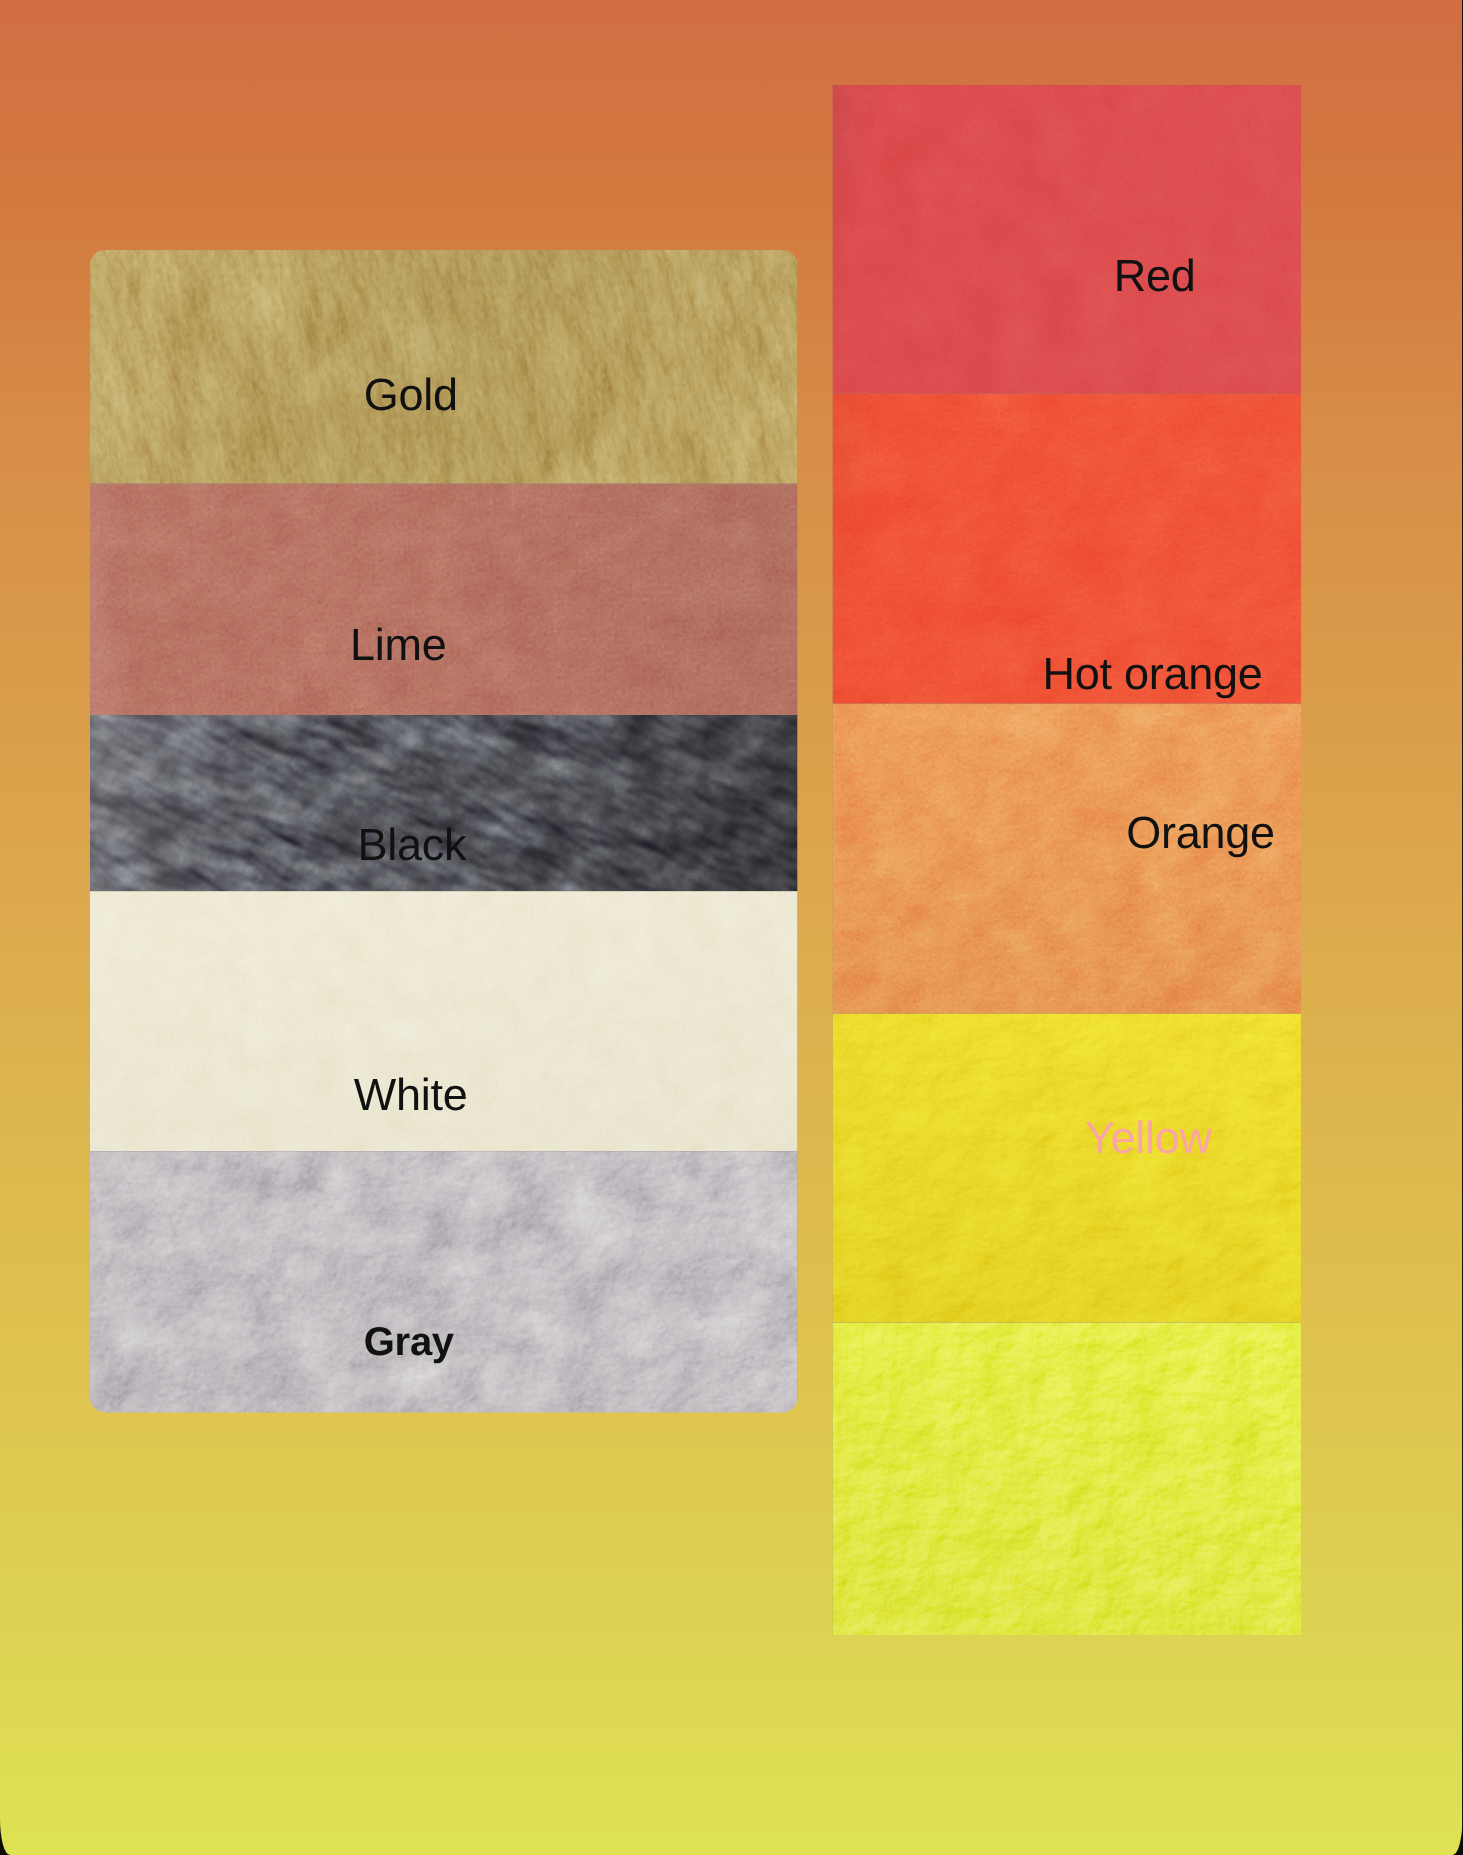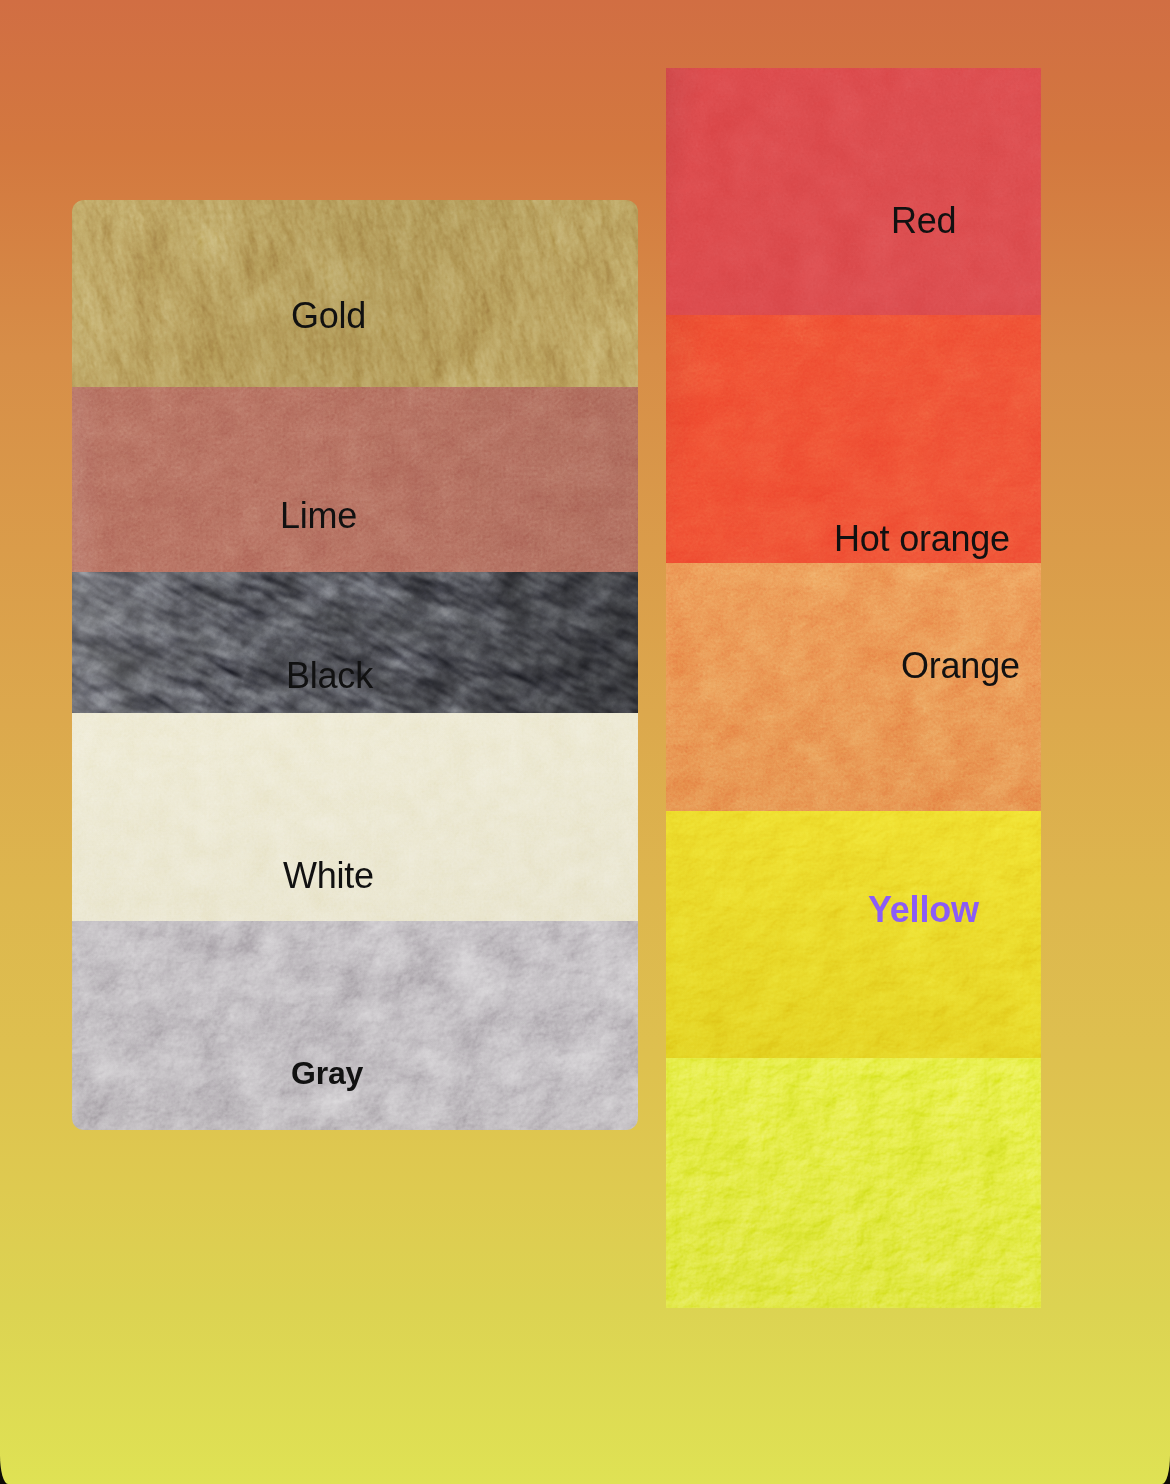--- a/index.html
+++ b/index.html
@@ -513,21 +513,21 @@
             <rect x="0" y="0" width="375" height="247" fill="#888888" filter="url(#tx25)"></rect>
           </g>
         </svg>
         <svg class="tex" width="375" height="247" style="left: 0px; top: 0px;">
           <g>
             <rect x="0" y="0" width="375" height="247" fill="#888888" filter="url(#tx26)"></rect>
           </g>
         </svg>
         <div class="shade" style="background: linear-gradient(192deg, rgba(255, 255, 255, 0.05) 0%, rgba(0, 0, 0, 0.05) 100%);"></div>
       </div>
-      <div class="swlabel" style="font-size: 36px; color: #8b5cf6; left: 202px; top: 821px; font-weight: bold;">Yellow</div>
+      <div class="swlabel" style="font-size: 36px; color: #fca5a5; left: 202px; top: 821px;">Yellow</div>
       <div class="swatch" style="top: 990px; width: 375px; height: 250px; background: rgb(233, 240, 71);">
         <svg class="tex" width="375" height="250" style="left: 0px; top: 0px;">
           <g>
             <rect x="0" y="0" width="375" height="250" fill="#888888" filter="url(#tx27)"></rect>
           </g>
         </svg>
         <svg class="tex" width="375" height="250" style="left: 0px; top: 0px;">
           <g>
             <rect x="0" y="0" width="375" height="250" fill="#888888" filter="url(#tx28)"></rect>
           </g>

